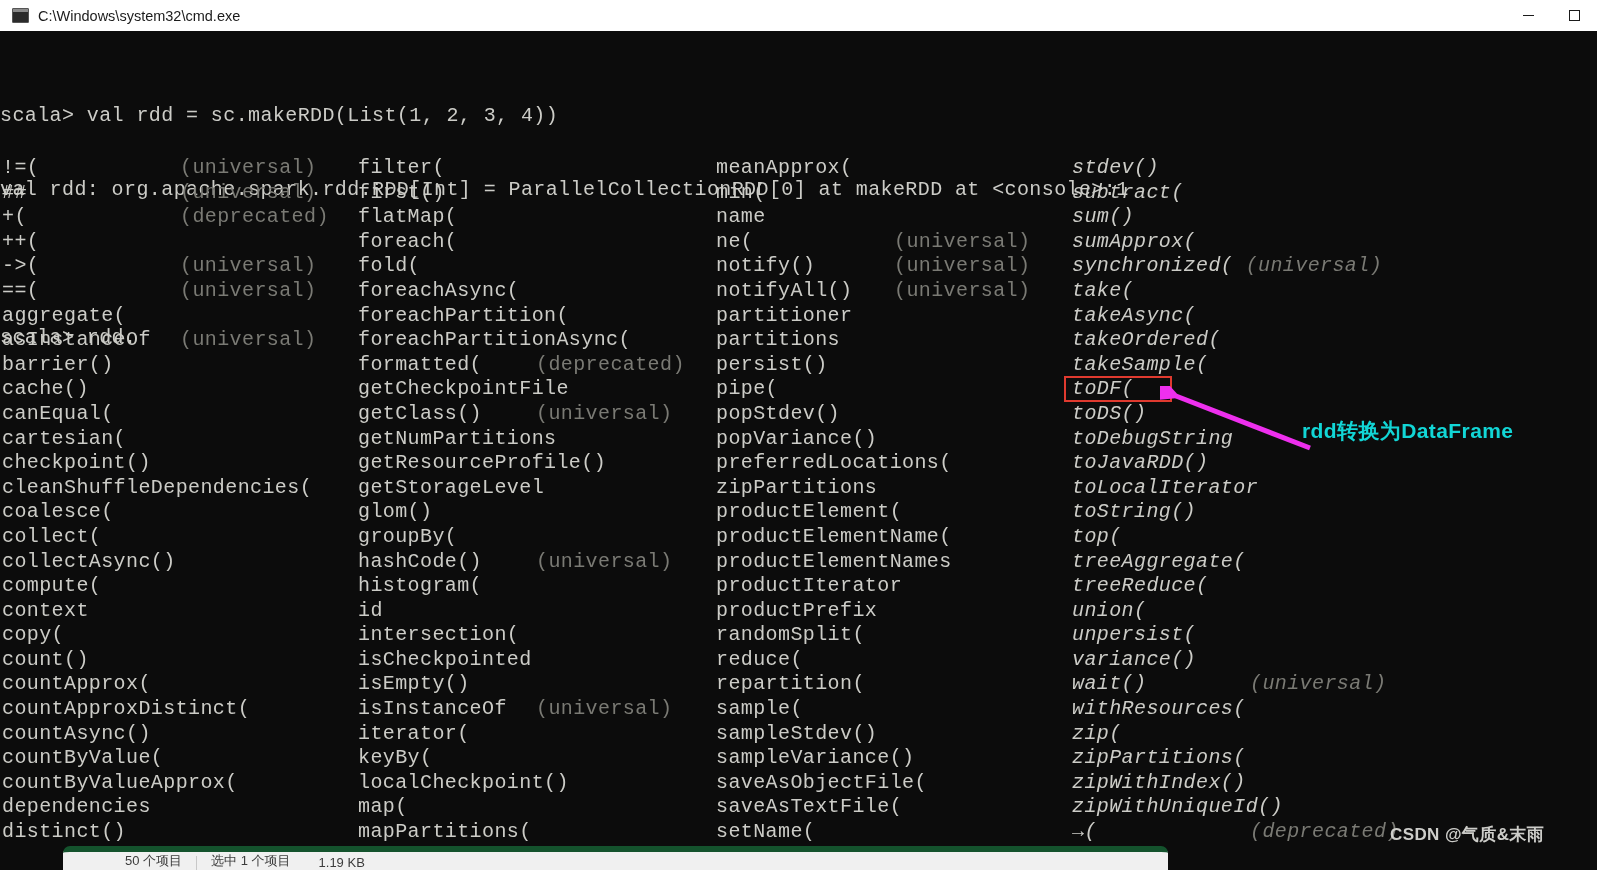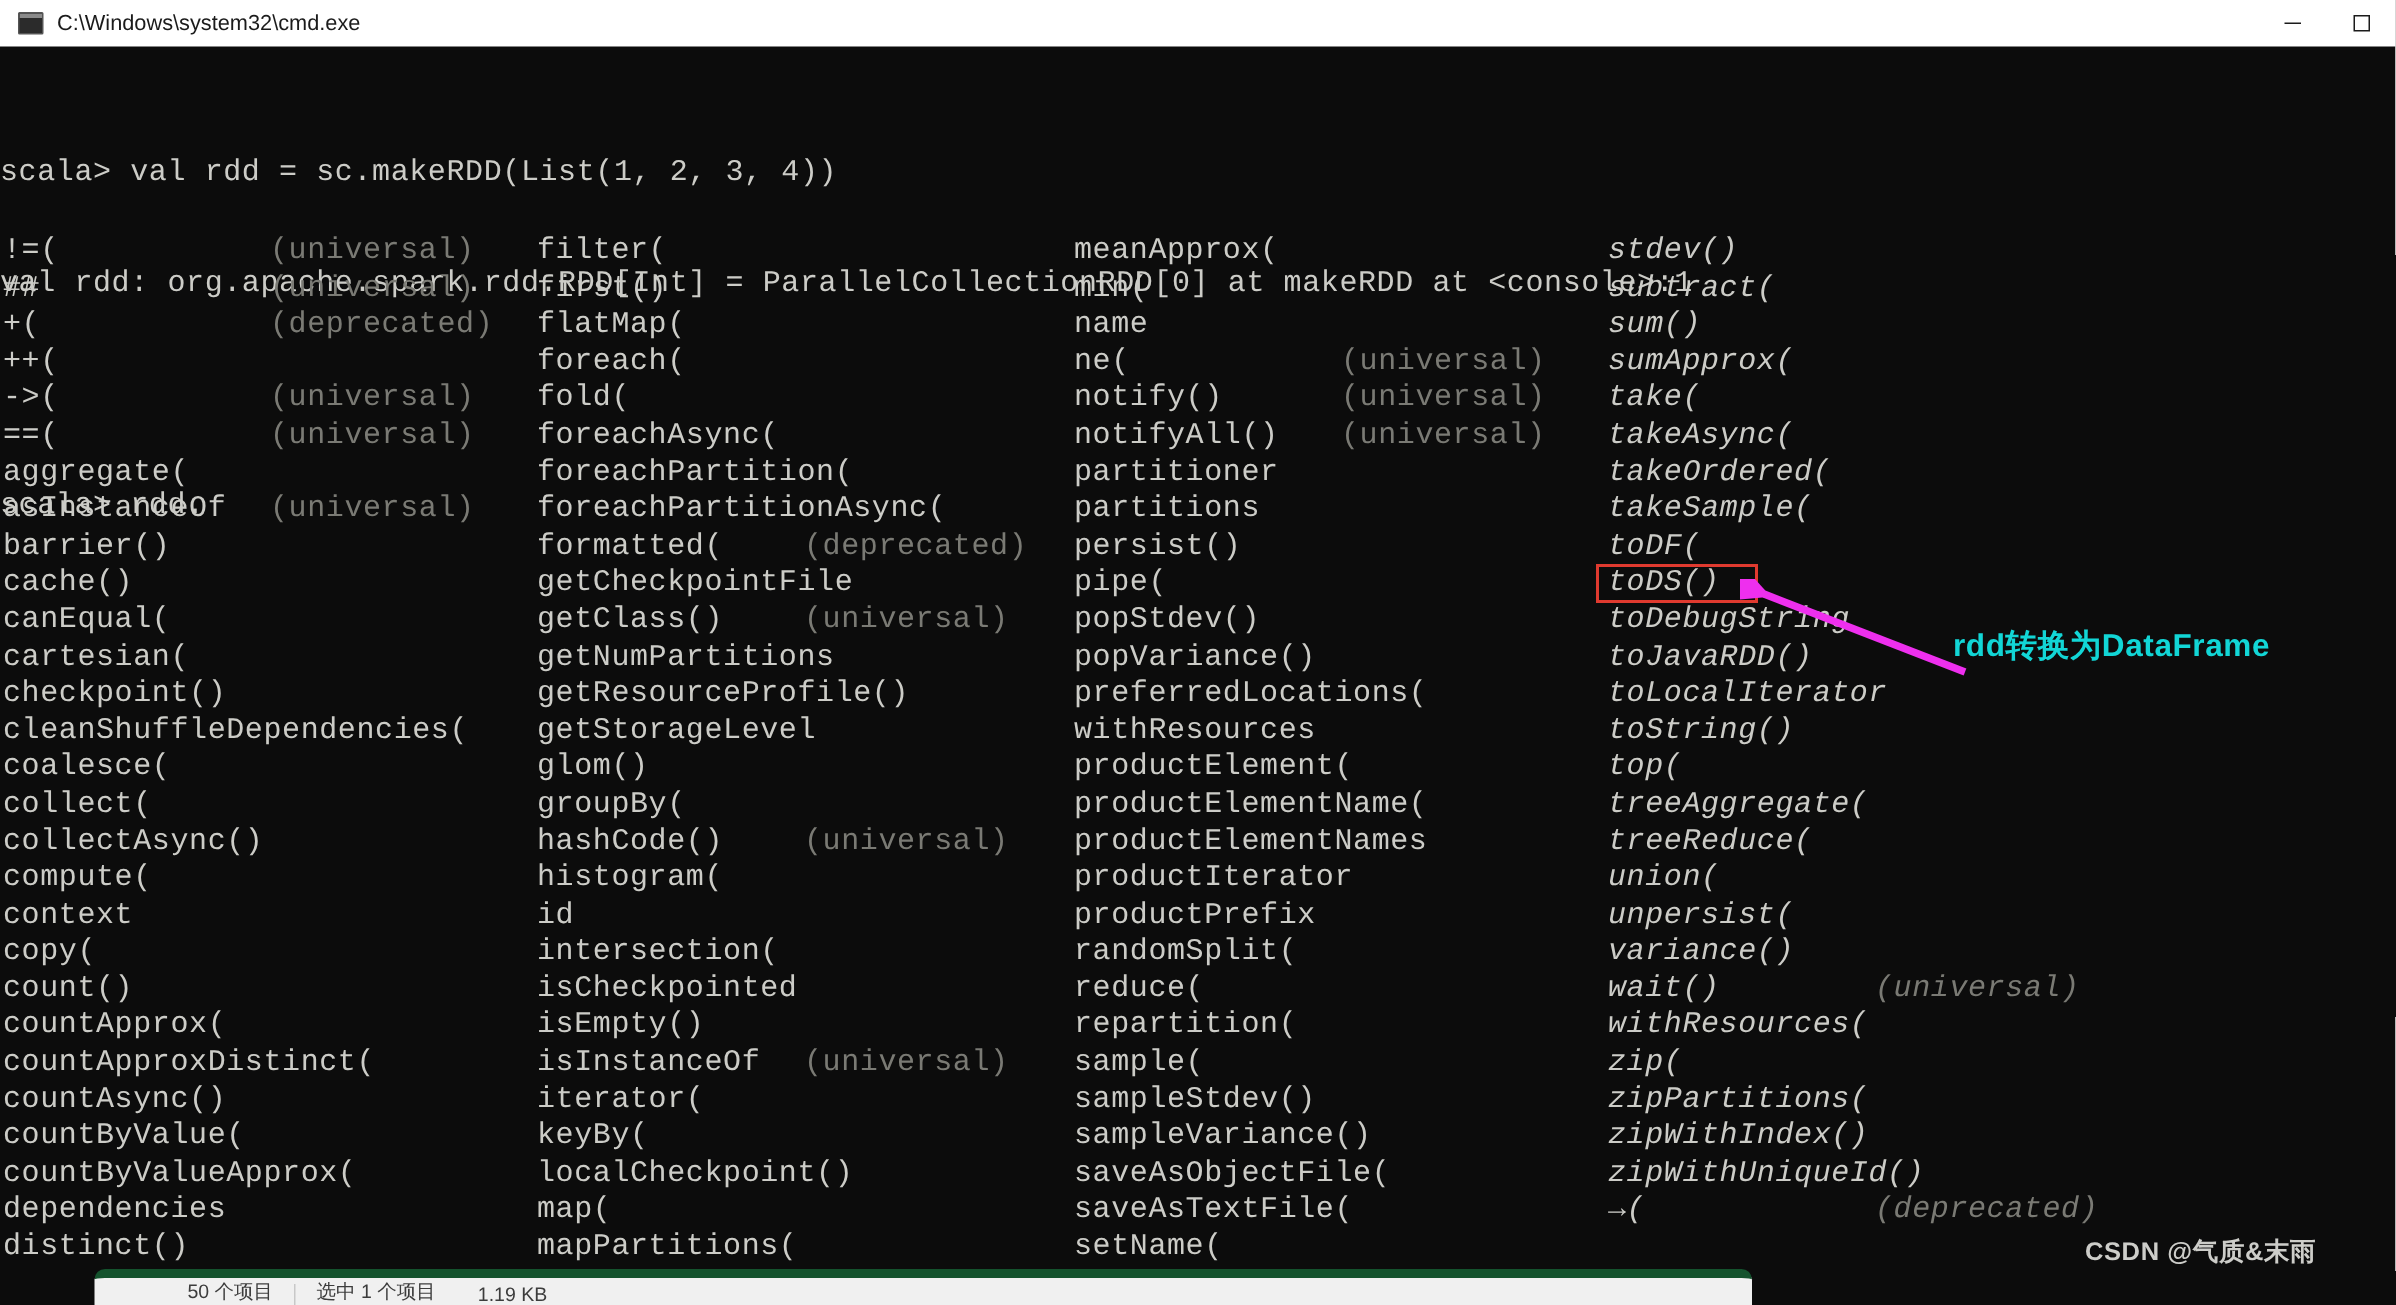--- a/index.html
+++ b/index.html
@@ -285,41 +285,42 @@
             <div class="grow"><span class="nm">ne(</span><span class="tag">(universal)</span></div>
             <div class="grow"><span class="nm">notify()</span><span class="tag">(universal)</span></div>
             <div class="grow"><span class="nm">notifyAll()</span><span class="tag">(universal)</span></div>
             <div class="grow"><span class="nm">partitioner</span></div>
             <div class="grow"><span class="nm">partitions</span></div>
             <div class="grow"><span class="nm">persist()</span></div>
             <div class="grow"><span class="nm">pipe(</span></div>
             <div class="grow"><span class="nm">popStdev()</span></div>
             <div class="grow"><span class="nm">popVariance()</span></div>
             <div class="grow"><span class="nm">preferredLocations(</span></div>
-            <div class="grow"><span class="nm">withResources</span></div>
+            <div class="grow"><span class="nm">zipPartitions</span></div>
             <div class="grow"><span class="nm">productElement(</span></div>
             <div class="grow"><span class="nm">productElementName(</span></div>
             <div class="grow"><span class="nm">productElementNames</span></div>
             <div class="grow"><span class="nm">productIterator</span></div>
             <div class="grow"><span class="nm">productPrefix</span></div>
             <div class="grow"><span class="nm">randomSplit(</span></div>
             <div class="grow"><span class="nm">reduce(</span></div>
             <div class="grow"><span class="nm">repartition(</span></div>
             <div class="grow"><span class="nm">sample(</span></div>
             <div class="grow"><span class="nm">sampleStdev()</span></div>
             <div class="grow"><span class="nm">sampleVariance()</span></div>
             <div class="grow"><span class="nm">saveAsObjectFile(</span></div>
             <div class="grow"><span class="nm">saveAsTextFile(</span></div>
             <div class="grow"><span class="nm">setName(</span></div>
           </div>
         <div class="gcol c3">
             <div class="grow"><span class="nm">stdev()</span></div>
             <div class="grow"><span class="nm">subtract(</span></div>
             <div class="grow"><span class="nm">sum()</span></div>
             <div class="grow"><span class="nm">sumApprox(</span></div>
+            <div class="grow"><span class="nm">synchronized(</span><span class="tag near"> (universal)</span></div>
             <div class="grow"><span class="nm">take(</span></div>
             <div class="grow"><span class="nm">takeAsync(</span></div>
             <div class="grow"><span class="nm">takeOrdered(</span></div>
             <div class="grow"><span class="nm">takeSample(</span></div>
             <div class="grow"><span class="nm">toDF(</span></div>
             <div class="grow"><span class="nm">toDS()</span></div>
             <div class="grow"><span class="nm">toDebugString</span></div>
             <div class="grow"><span class="nm">toJavaRDD()</span></div>
             <div class="grow"><span class="nm">toLocalIterator</span></div>
             <div class="grow"><span class="nm">toString()</span></div>

